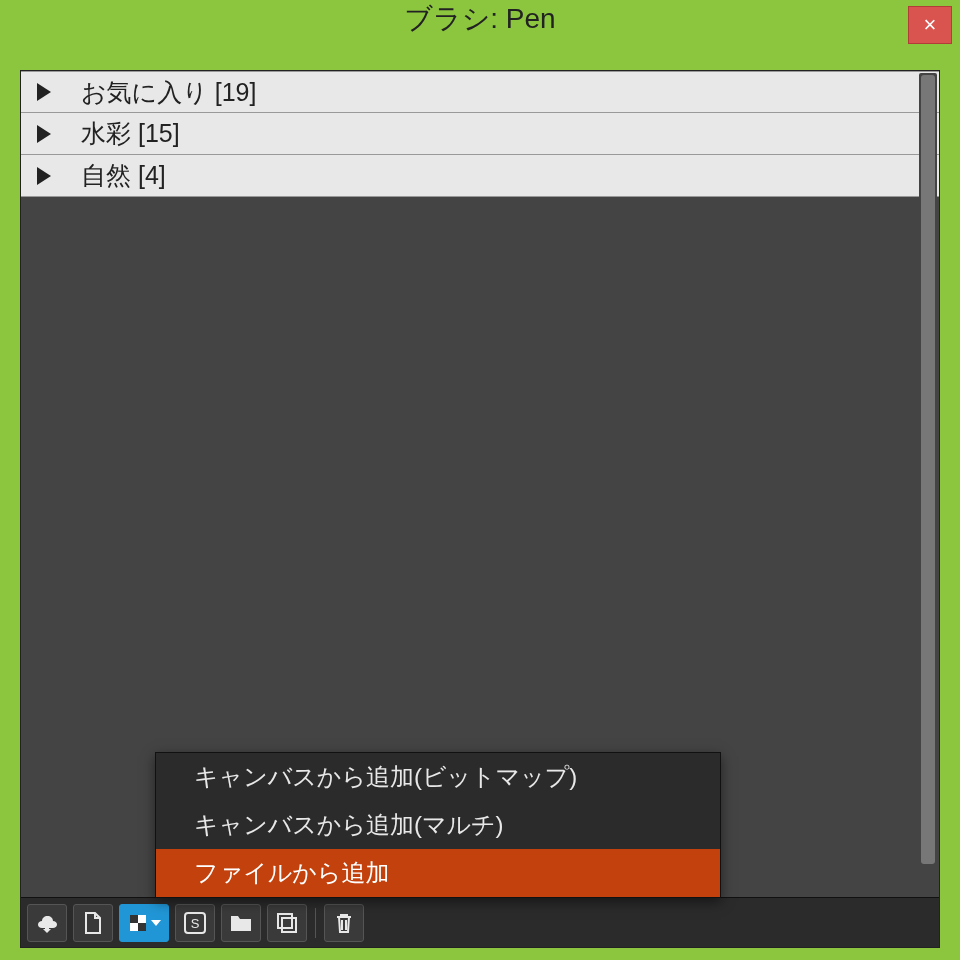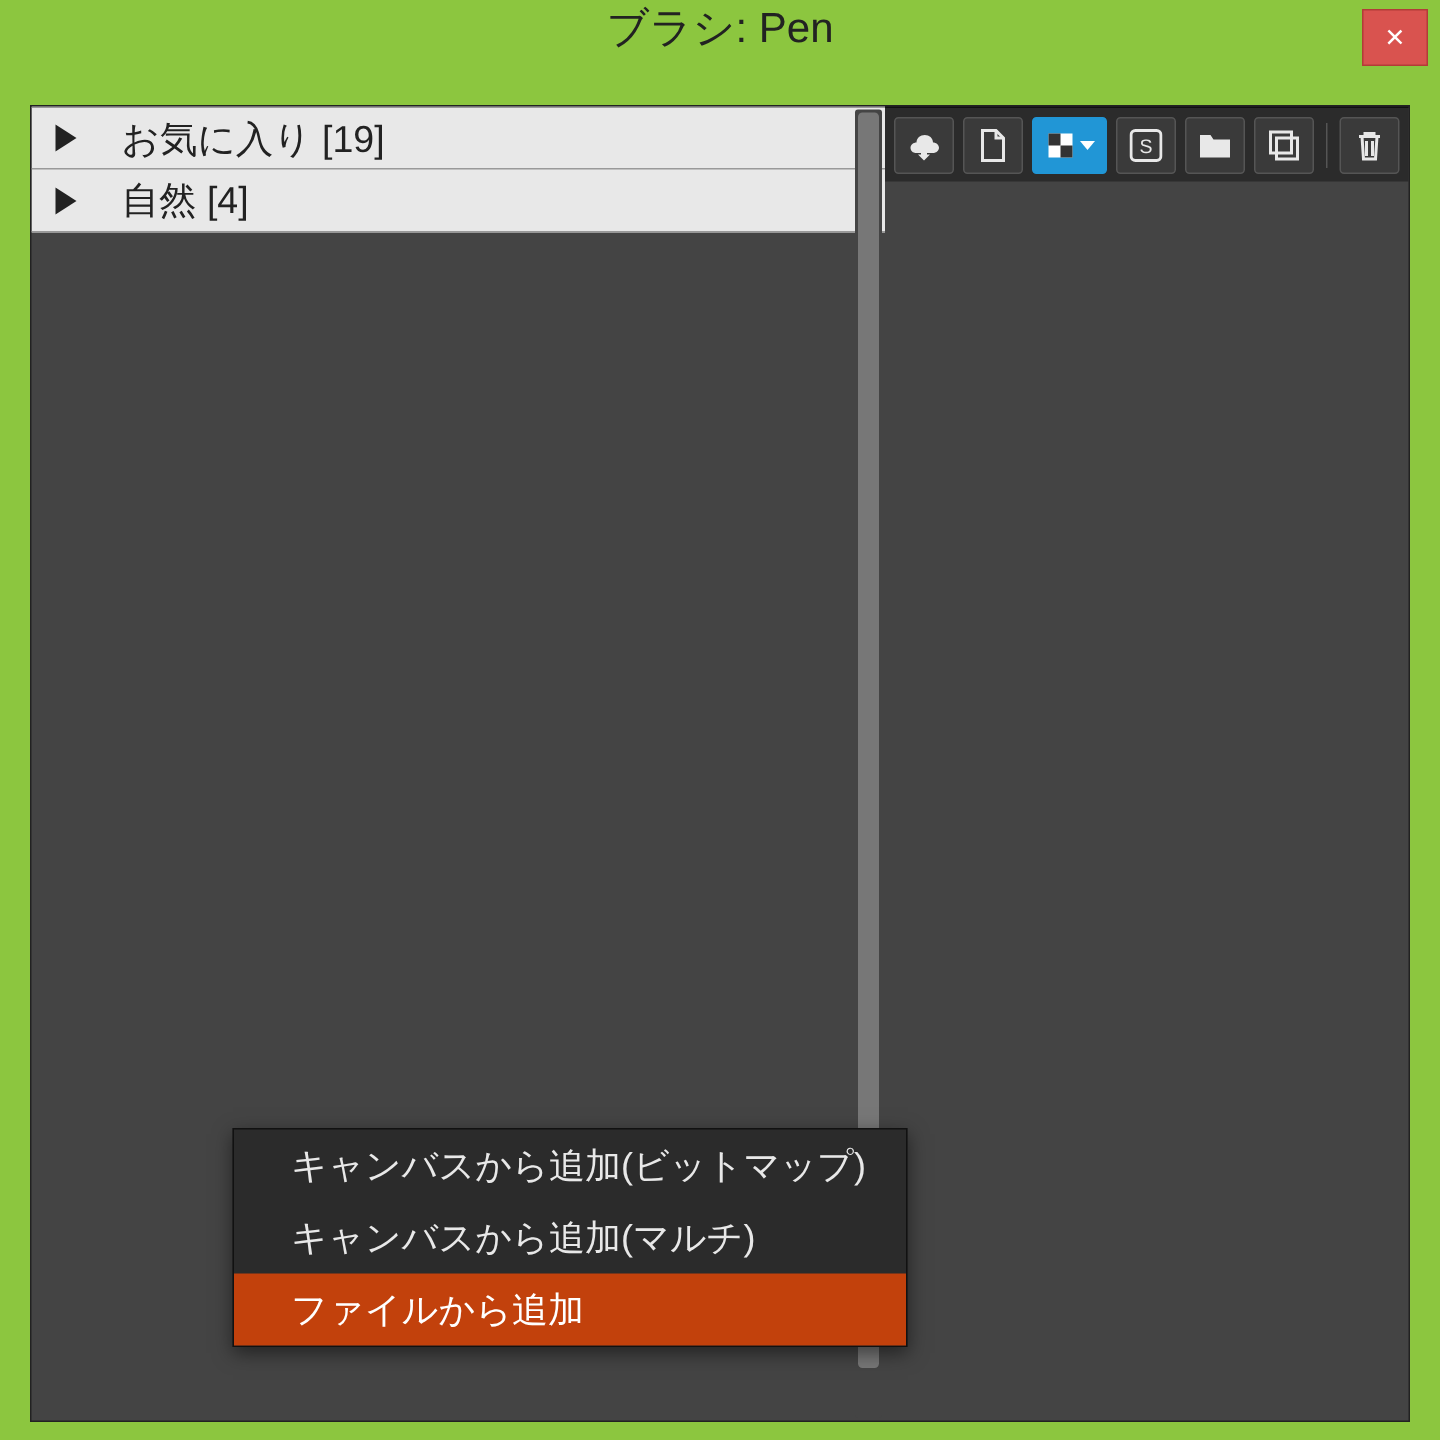--- a/index.html
+++ b/index.html
@@ -37,20 +37,21 @@
   }
   .panel {
     position: absolute;
     left: 20px;
     right: 20px;
     top: 70px;
     bottom: 12px;
     background: #444;
     border: 1px solid #222;
     display: flex;
+    flex-direction: column;
   }
   .list-area {
     flex: 1;
     position: relative;
     overflow: hidden;
   }
   .category-list {
     background: #444;
   }
   .category-row {
@@ -125,21 +126,21 @@
     border-left: 5px solid transparent;
     border-right: 5px solid transparent;
     border-top: 6px solid #ccc;
     margin-left: 3px;
   }
   svg { display: block; }
   .popup {
     position: absolute;
     left: 155px;
     bottom: 62px;
-    width: 450px;
+    width: 566px;
     background: #2b2b2b;
     border: 1px solid #111;
     box-shadow: 0 4px 12px rgba(0,0,0,0.5);
   }
   .popup-item {
     height: 48px;
     display: flex;
     align-items: center;
     padding-left: 38px;
     font-size: 24px;
@@ -163,20 +164,24 @@
 
 <div class="panel">
   <div class="list-area">
     <div class="category-list">
       <div class="category-row">
         <div class="tri"></div>
         <span>お気に入り [19]</span>
       </div>
       <div class="category-row">
         <div class="tri"></div>
+        <span>水彩 [15]</span>
+      </div>
+      <div class="category-row">
+        <div class="tri"></div>
         <span>自然 [4]</span>
       </div>
     </div>
     <div class="scrollbar">
       <div class="scrollbar-thumb"></div>
     </div>
   </div>
 
   <div class="toolbar">
     <div class="tool-btn">

